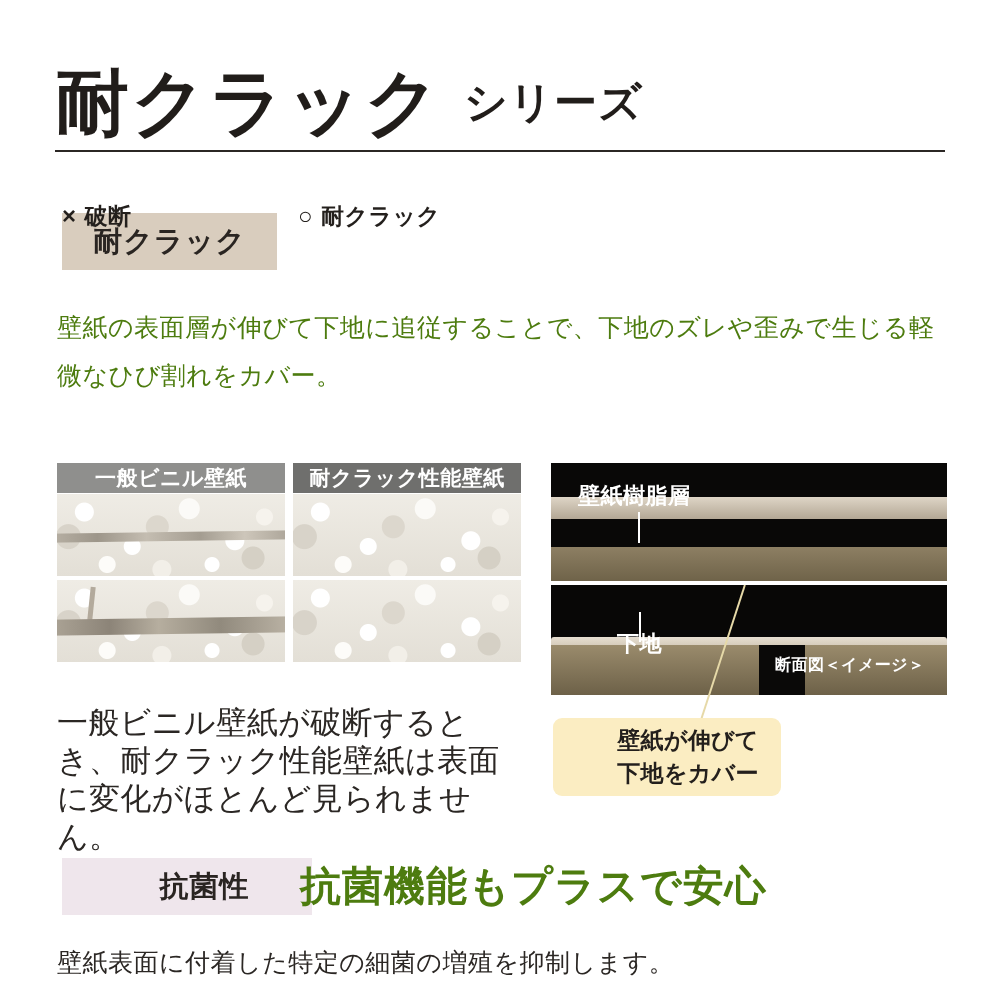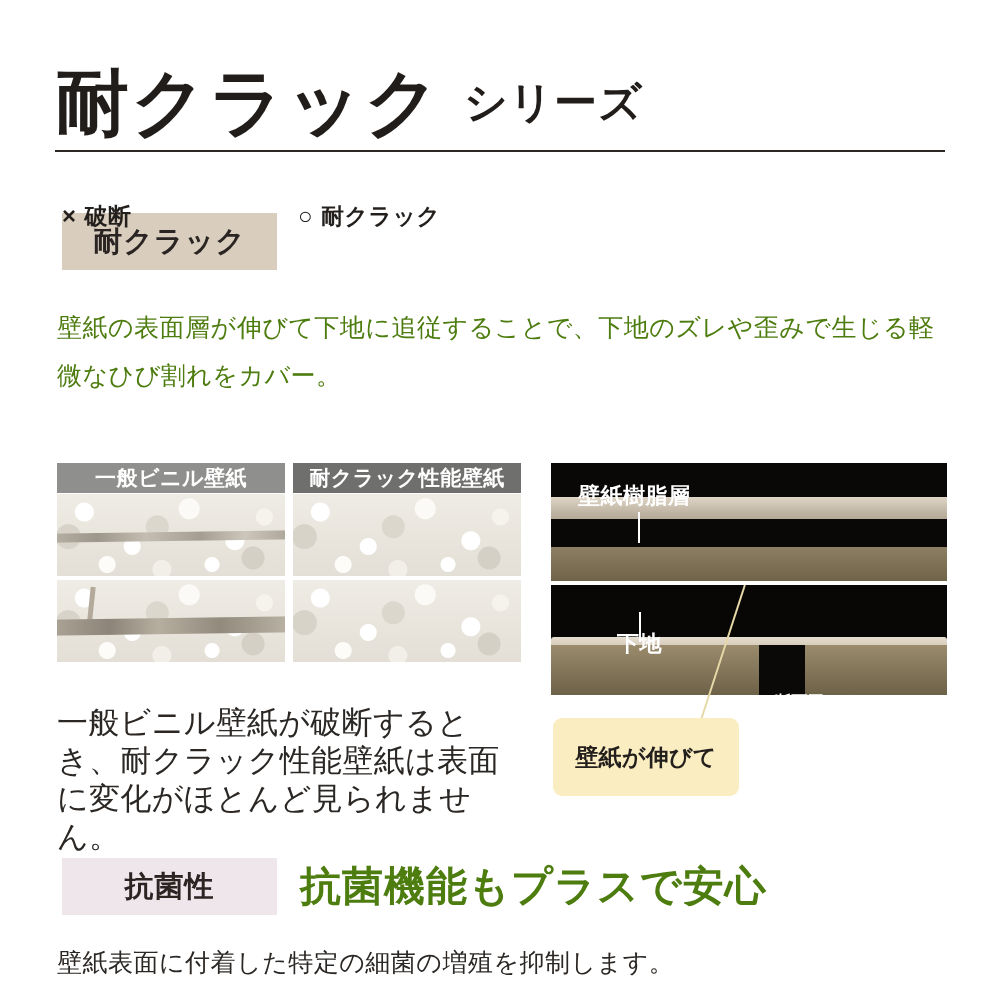--- a/index.html
+++ b/index.html
@@ -288,21 +288,21 @@
   .xs-label {
     position: absolute;
     color: #ffffff;
     font-size: 22px;
     font-weight: bold;
     letter-spacing: 0.5px;
     white-space: nowrap;
   }
   .lbl-resin { left: 578px; top: 481px; }
   .lbl-base  { left: 617px; top: 616px; margin-top: 13px; }
-  .lbl-figure{ left: 775px; top: 655px; font-size: 16px; margin-top: 37px; }
+  .lbl-figure{ left: 775px; top: 655px; font-size: 16px; }
   .leader {
     position: absolute;
     background: #ffffff;
     width: 2px;
   }
   .leader-1 { left: 638px; top: 512px; height: 31px; }
   .leader-2 { left: 639px; top: 612px; height: 30px; }
 
   
   .callout {
@@ -315,20 +315,21 @@
     border-radius: 9px;
     display: flex;
     flex-direction: column;
     align-items: center;
     justify-content: center;
     font-size: 23px;
     font-weight: bold;
     color: #231f1c;
     line-height: 33px;
     letter-spacing: 0.3px;
+    padding-left: 42px;
   }
   .callout-line {
     position: absolute;
     left: 700px;
     top: 578px;
     width: 2px;
     height: 142px;
     background: #e6d9a8;
     transform: rotate(18deg);
     transform-origin: bottom center;
@@ -342,20 +343,21 @@
     width: 215px;
     height: 57px;
     background: #efe6ec;
     display: flex;
     align-items: center;
     justify-content: center;
     font-size: 29px;
     font-weight: bold;
     letter-spacing: 1px;
     color: #2a2522;
+    padding-left: 35px;
   }
   .sec2-title {
     position: absolute;
     left: 300px;
     top: 857px;
     font-size: 41px;
     font-weight: bold;
     letter-spacing: 1px;
     color: #4d7c0f;
     line-height: 58px;
@@ -425,19 +427,20 @@
   </div>
   <div class="xs-label lbl-resin">壁紙樹脂層</div>
   <div class="leader leader-1"></div>
   <div class="xs-label lbl-base">下地</div>
   <div class="leader leader-2"></div>
   <div class="xs-label lbl-figure">断面図＜イメージ＞</div>
 
   <div class="callout-line"></div>
   <div class="callout">
     <span>壁紙が伸びて</span>
+    <span>下地をカバー</span>
   </div>
 
   <div class="sec2-badge">抗菌性</div>
   <div class="sec2-title">抗菌機能もプラスで安心</div>
   <div class="sec2-body">壁紙表面に付着した特定の細菌の増殖を抑制します。</div>
 
 </div>
 
 </body></html>

